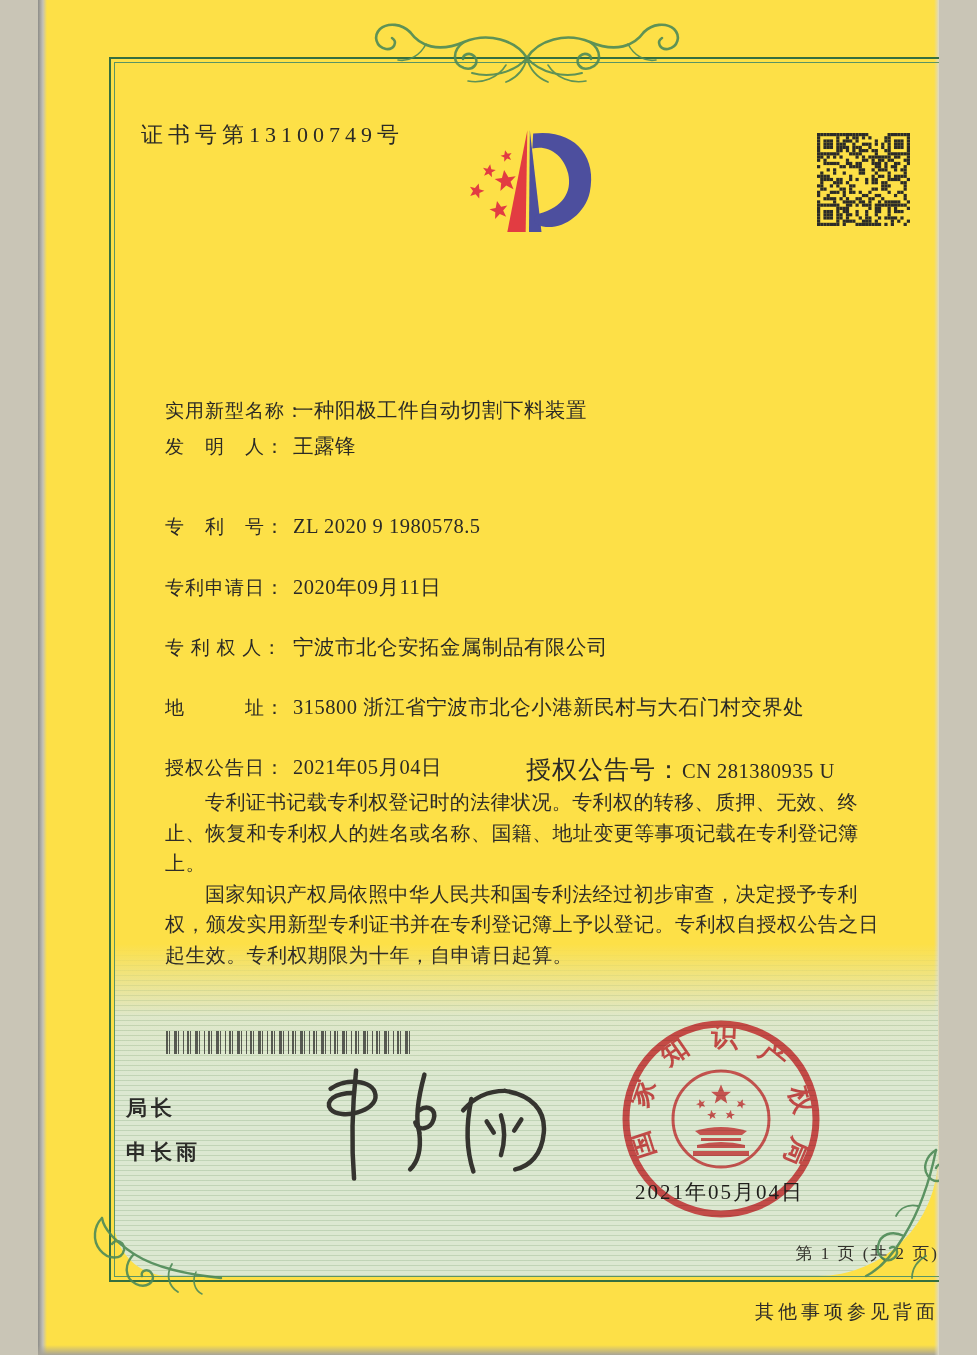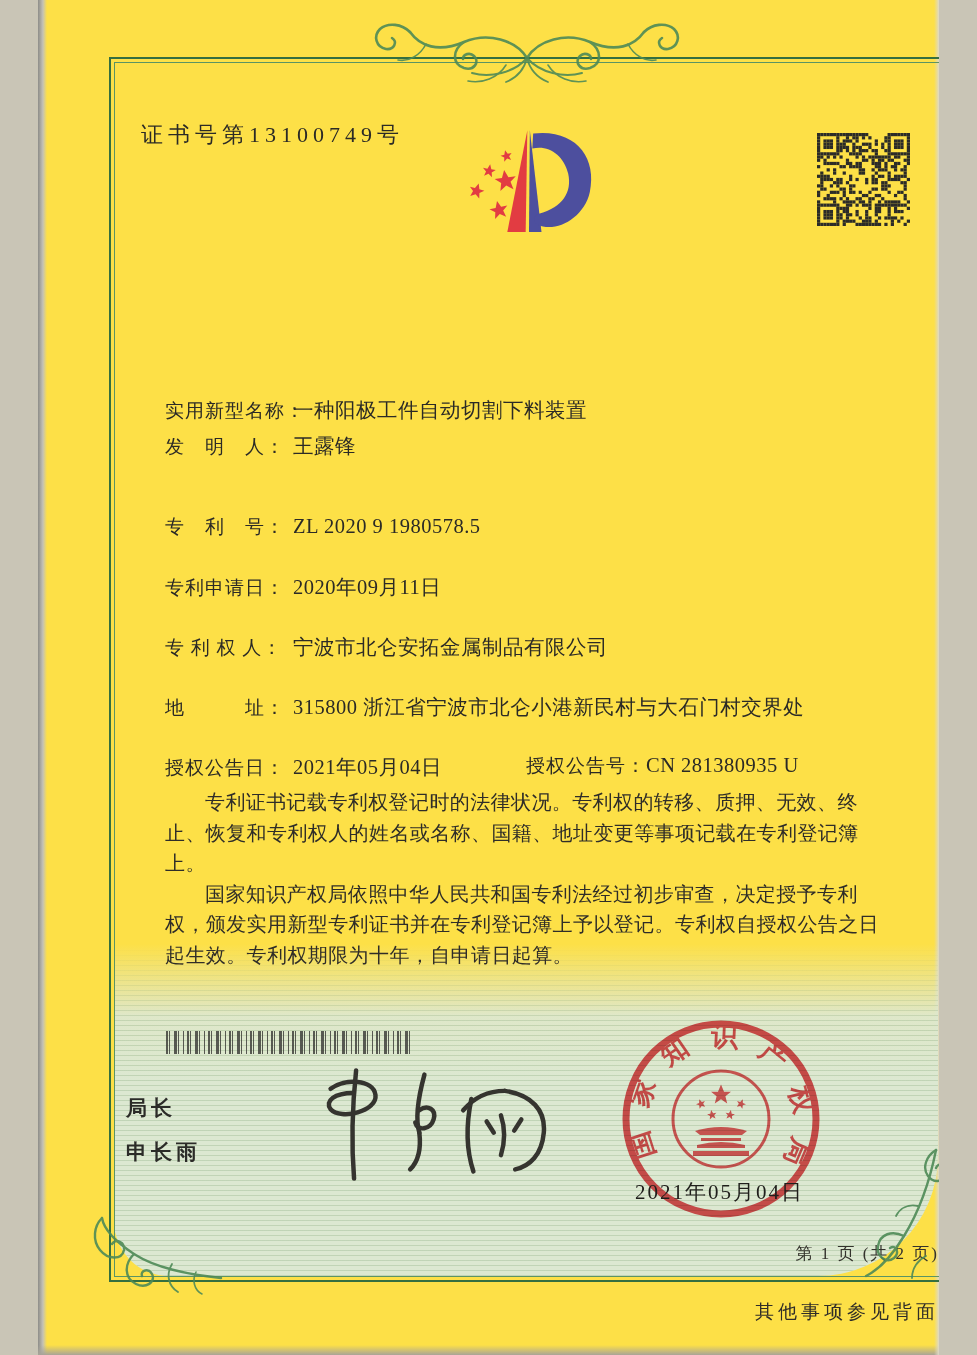--- a/index.html
+++ b/index.html
@@ -37,21 +37,21 @@
   .qr{position:absolute;left:779px;top:133px;width:93px;height:93px;z-index:5;}
 
   .title{position:absolute;left:0;top:276px;width:100%;text-align:center;
     font-size:46px;font-weight:bold;letter-spacing:13px;text-indent:13px;color:#232220;z-index:5;}
 
   .fields{position:absolute;left:0;top:0;width:100%;z-index:5;font-size:20px;}
   .frow{position:absolute;left:127px;white-space:nowrap;}
   .flabel{display:inline-block;width:128px;font-size:19px;letter-spacing:1px;vertical-align:baseline;}
   .fvalue{font-size:20.5px;letter-spacing:.5px;}
   .grant2{position:absolute;left:488px;top:0;white-space:nowrap;}
-  .glabel{font-size:19px;letter-spacing:1px;}
+  .glabel{font-size:25px;letter-spacing:1px;}
 
   .paras{position:absolute;left:127px;top:787px;width:728px;z-index:5;
     font-size:20px;line-height:30.5px;color:#2f2d28;}
   .paras p{margin:0;text-indent:2em;letter-spacing:.4px;}
 
   .barcode{position:absolute;left:128px;top:1031px;width:247px;height:23px;z-index:5;opacity:.82;
     background:repeating-linear-gradient(90deg,
       #3a3a36 0 2px,transparent 2px 3px,#3a3a36 3px 4px,transparent 4px 8px,
       #3a3a36 8px 11px,transparent 11px 12px,#3a3a36 12px 13px,transparent 13px 17px,
       #3a3a36 17px 18px,transparent 18px 21px);}

